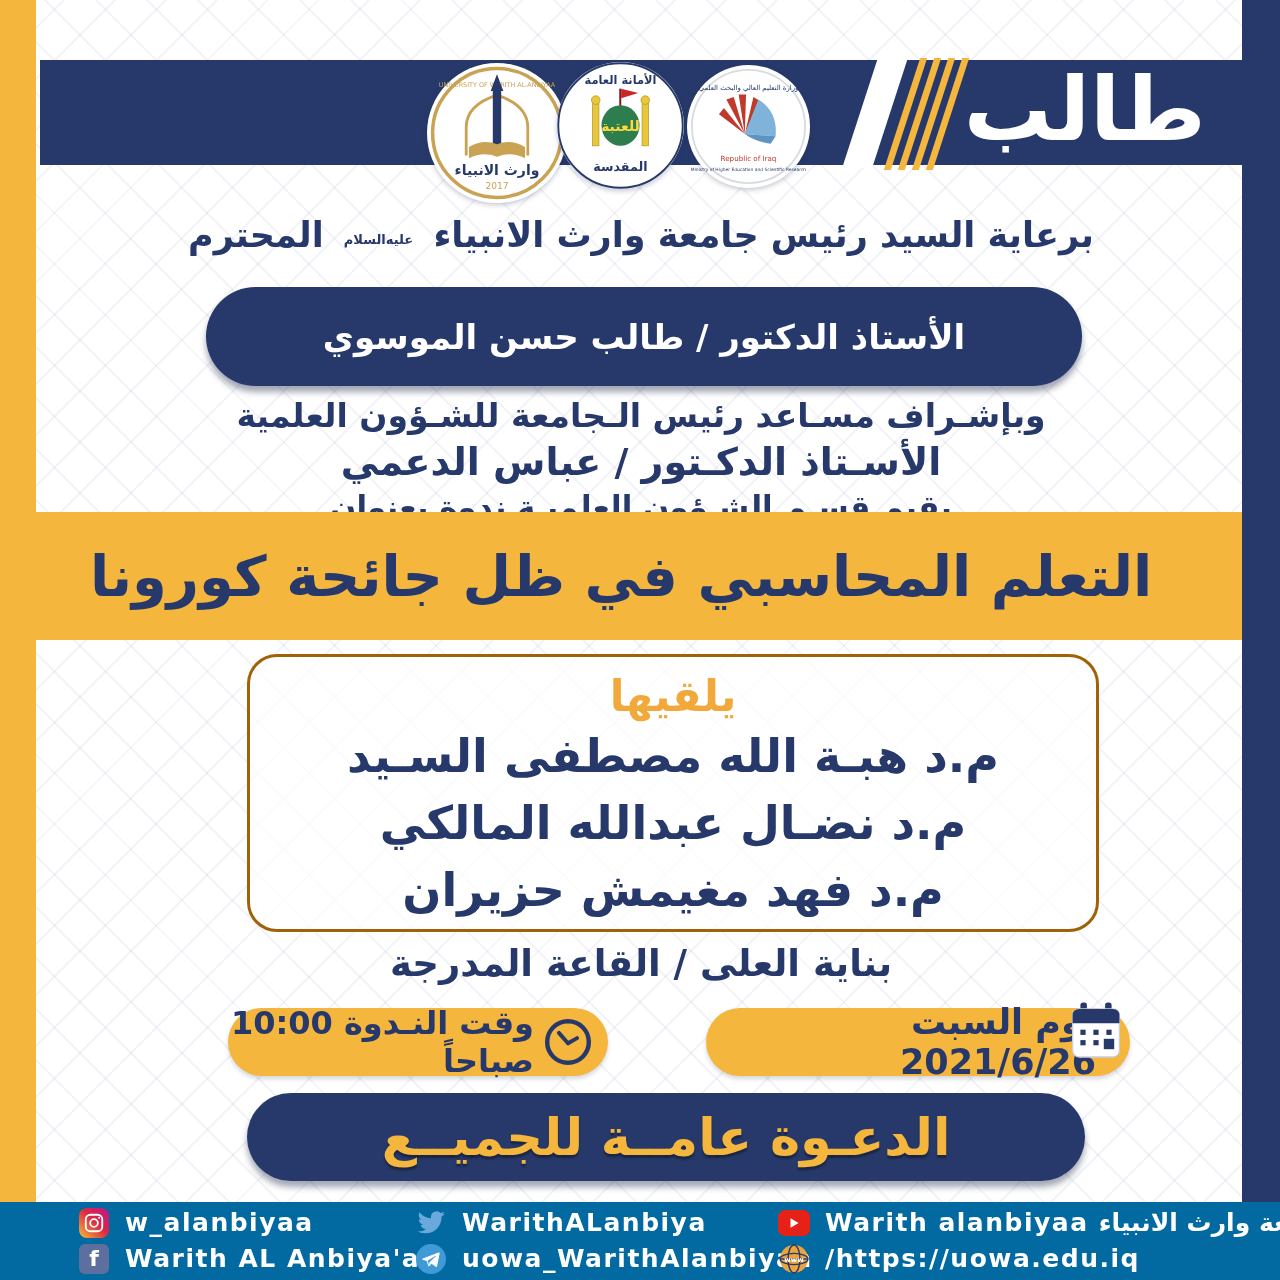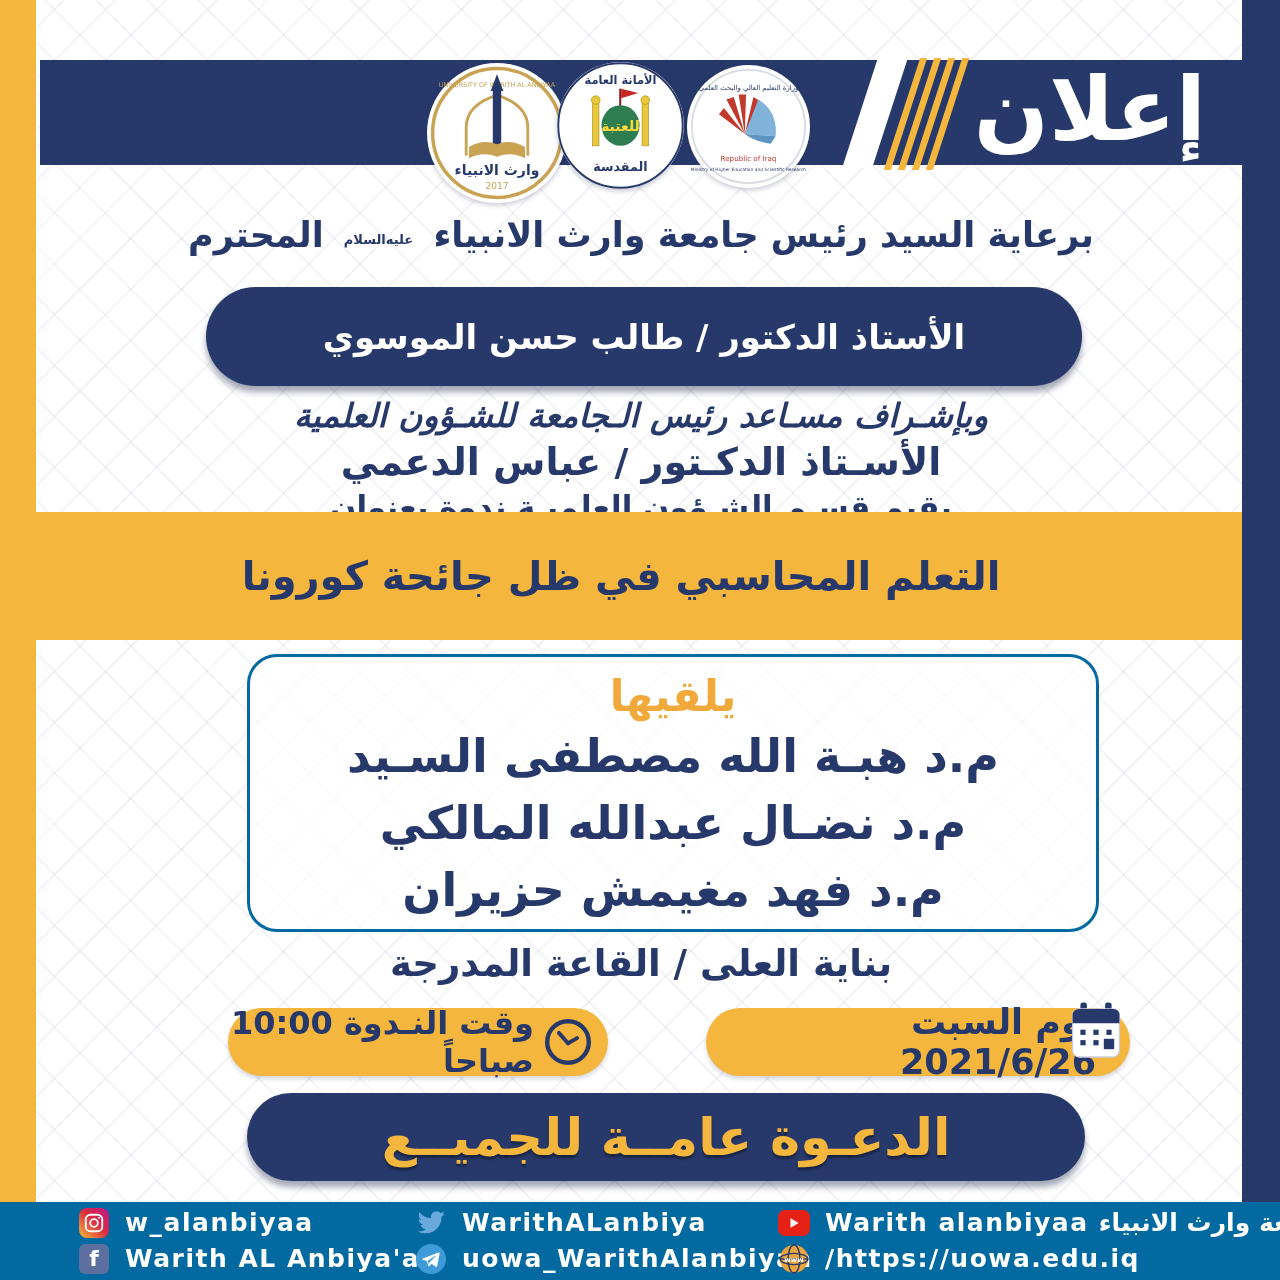--- a/index.html
+++ b/index.html
@@ -44,31 +44,31 @@
   .pbuh{display:inline-flex;align-items:center;vertical-align:middle;
     font-size:13px;line-height:13px;font-weight:bold;margin:0 8px;transform:translateY(2px);}
 
   
   .president-pill{left:206px;top:287px;width:876px;height:99px;background:#27396a;border-radius:52px;
     display:flex;align-items:center;justify-content:center;color:#fff;font-size:34px;font-weight:bold;
     box-shadow:0 6px 6px rgba(25,35,70,.4);}
 
   
   .supervision{left:40px;top:394px;width:1202px;text-align:center;}
-  .sup1{font-size:33px;line-height:44px;font-style:italic;}
+  .sup1{font-size:33px;line-height:44px;}
   .sup2{font-size:38px;line-height:48px;}
   .sup3{font-size:31px;line-height:42px;}
 
   
   .title-band{left:0;top:512px;width:1242px;height:128px;background:#f5b63e;
     display:flex;align-items:center;justify-content:center;}
-  .seminar-title{font-size:40px;font-weight:bold;color:#27396a;}
-
-  
-  .speakers-box{left:247px;top:654px;width:846px;height:272px;border:3px solid #0369a1;
+  .seminar-title{font-size:56px;font-weight:bold;color:#27396a;}
+
+  
+  .speakers-box{left:247px;top:654px;width:846px;height:272px;border:3px solid #a16207;
     border-radius:30px;background:rgba(255,255,255,.75);text-align:center;}
   .speakers-heading{margin-top:12px;font-size:43px;line-height:54px;font-weight:bold;color:#f0a93a;}
   .speaker-name{font-size:46px;line-height:67px;font-weight:bold;color:#27396a;}
 
   
   .venue{left:40px;top:942px;width:1202px;text-align:center;font-size:37px;font-weight:bold;}
 
   
   .pill{background:#f5b63e;border-radius:36px;display:flex;align-items:center;justify-content:flex-end;
     color:#27396a;font-weight:bold;box-shadow:0 3px 4px rgba(30,40,80,.18);}
@@ -105,21 +105,21 @@
 
   <div class="abs left-strip"></div>
   <div class="abs right-strip"></div>
 
   <div class="abs header-band">
     <div class="slash"></div>
     <i class="stripe s1"></i>
     <i class="stripe s2"></i>
     <i class="stripe s3"></i>
     <i class="stripe s4"></i>
-    <div class="announcement">إعلان</div>
+    <div class="announcement">طالب</div>
   </div>
 
   <div class="abs logo logo-university">
     <svg viewBox="0 0 100 100">
       <circle cx="50" cy="50" r="49" fill="#ffffff"></circle>
       <circle cx="50" cy="50" r="46" fill="none" stroke="#c9a253" stroke-width="2.5"></circle>
       <text x="50" y="17" font-size="4.6" fill="#c9a253" text-anchor="middle">UNIVERSITY OF WARITH AL-ANBIYAA</text>
       <path d="M28 66 V46 Q28 30 50 23 Q72 30 72 46 V66" fill="none" stroke="#c9a253" stroke-width="2"></path>
       <rect x="47" y="18" width="6" height="42" fill="#27396a"></rect>
       <polygon points="50,8 45.5,20 54.5,20" fill="#27396a"></polygon>

